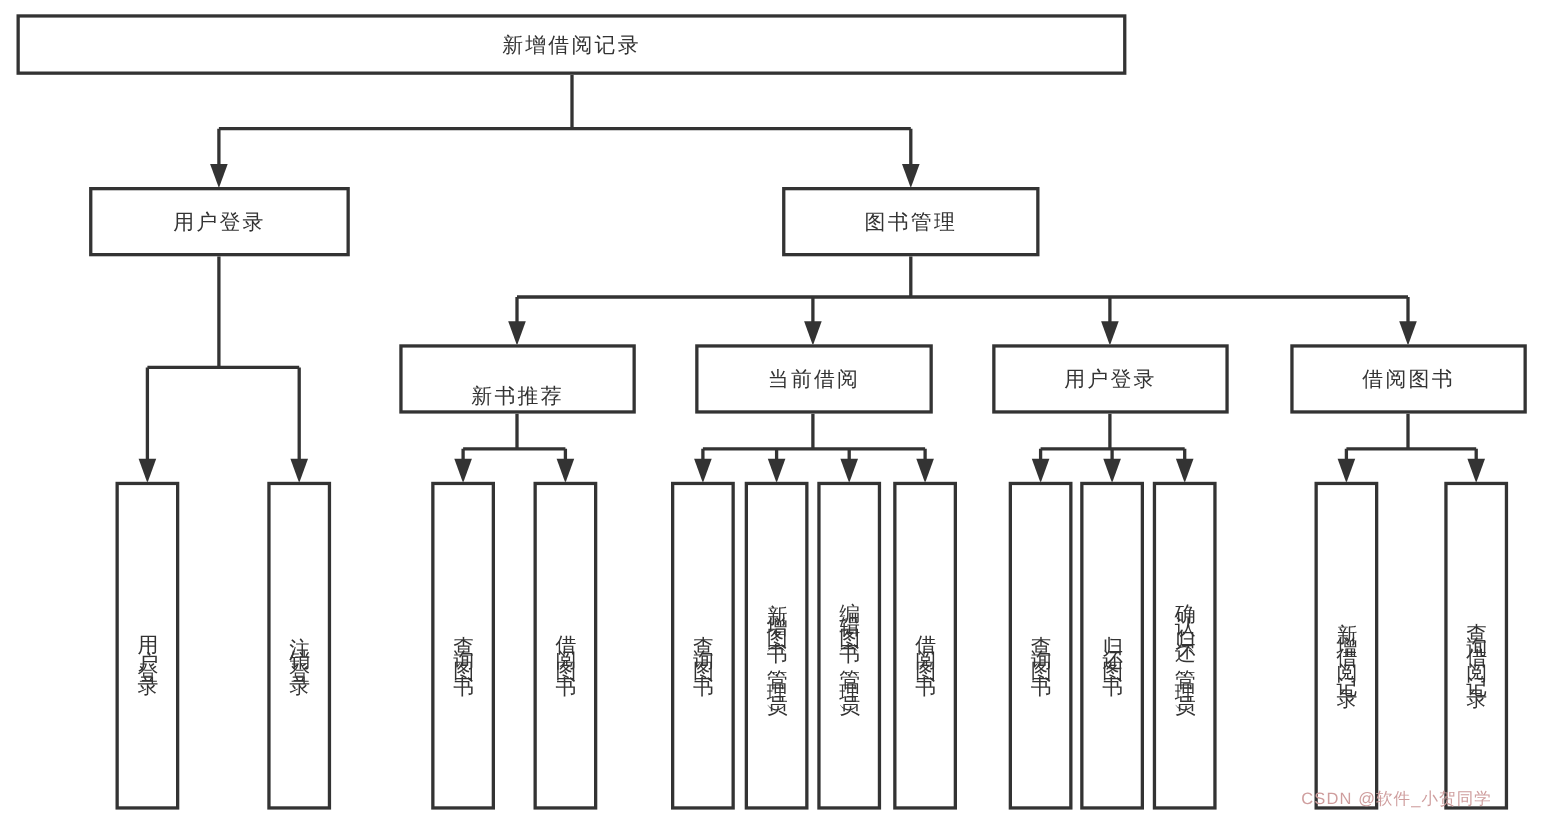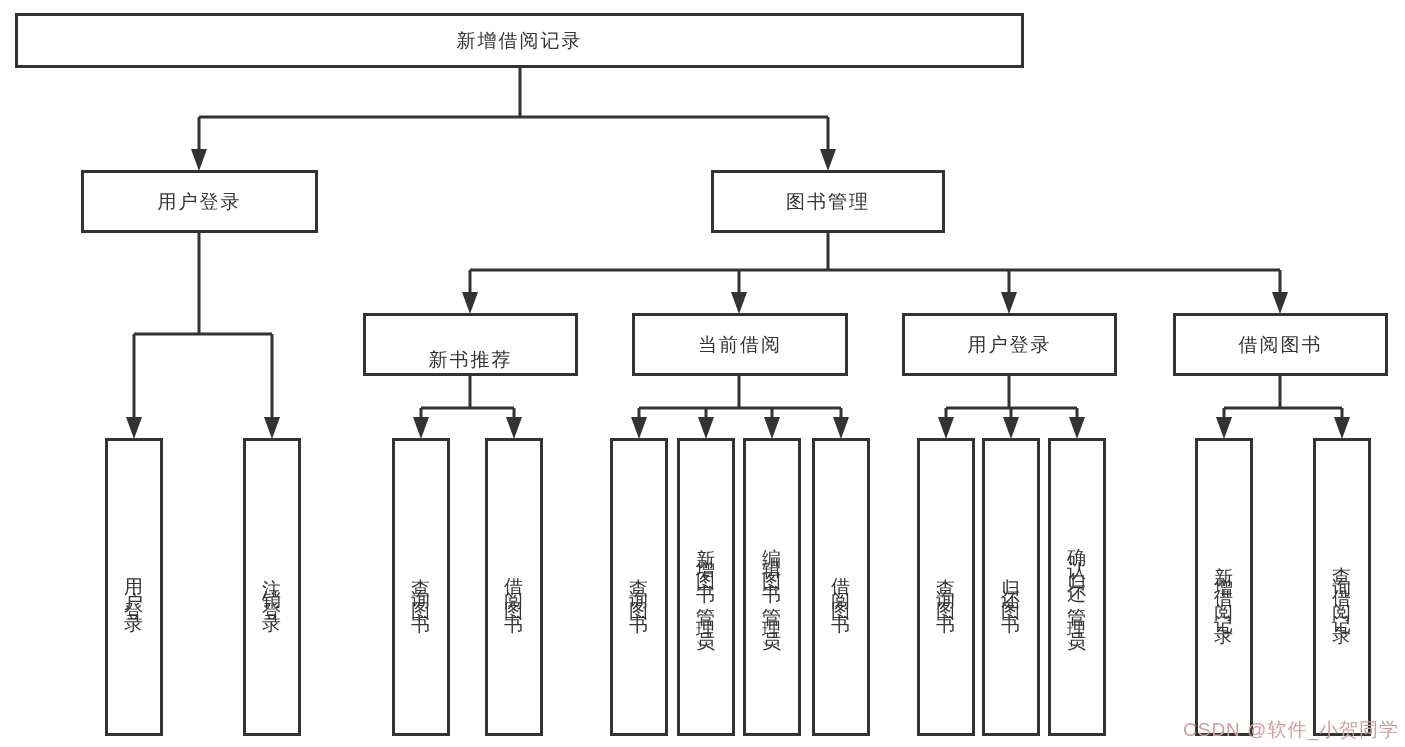--- a/index.html
+++ b/index.html
@@ -57,21 +57,21 @@
     font-size: 19px;
     letter-spacing: 12px;
     color: #333333;
     line-height: 1;
     white-space: nowrap;
   }
   .watermark {
     position: absolute;
     left: 1183px;
     top: 717px;
-    font-size: 19px;
+    font-size: 15px;
     letter-spacing: 1px;
     white-space: nowrap;
     z-index: 2;
   }
 </style>
 </head>
 <body>
 
 <div id="stage">
 

